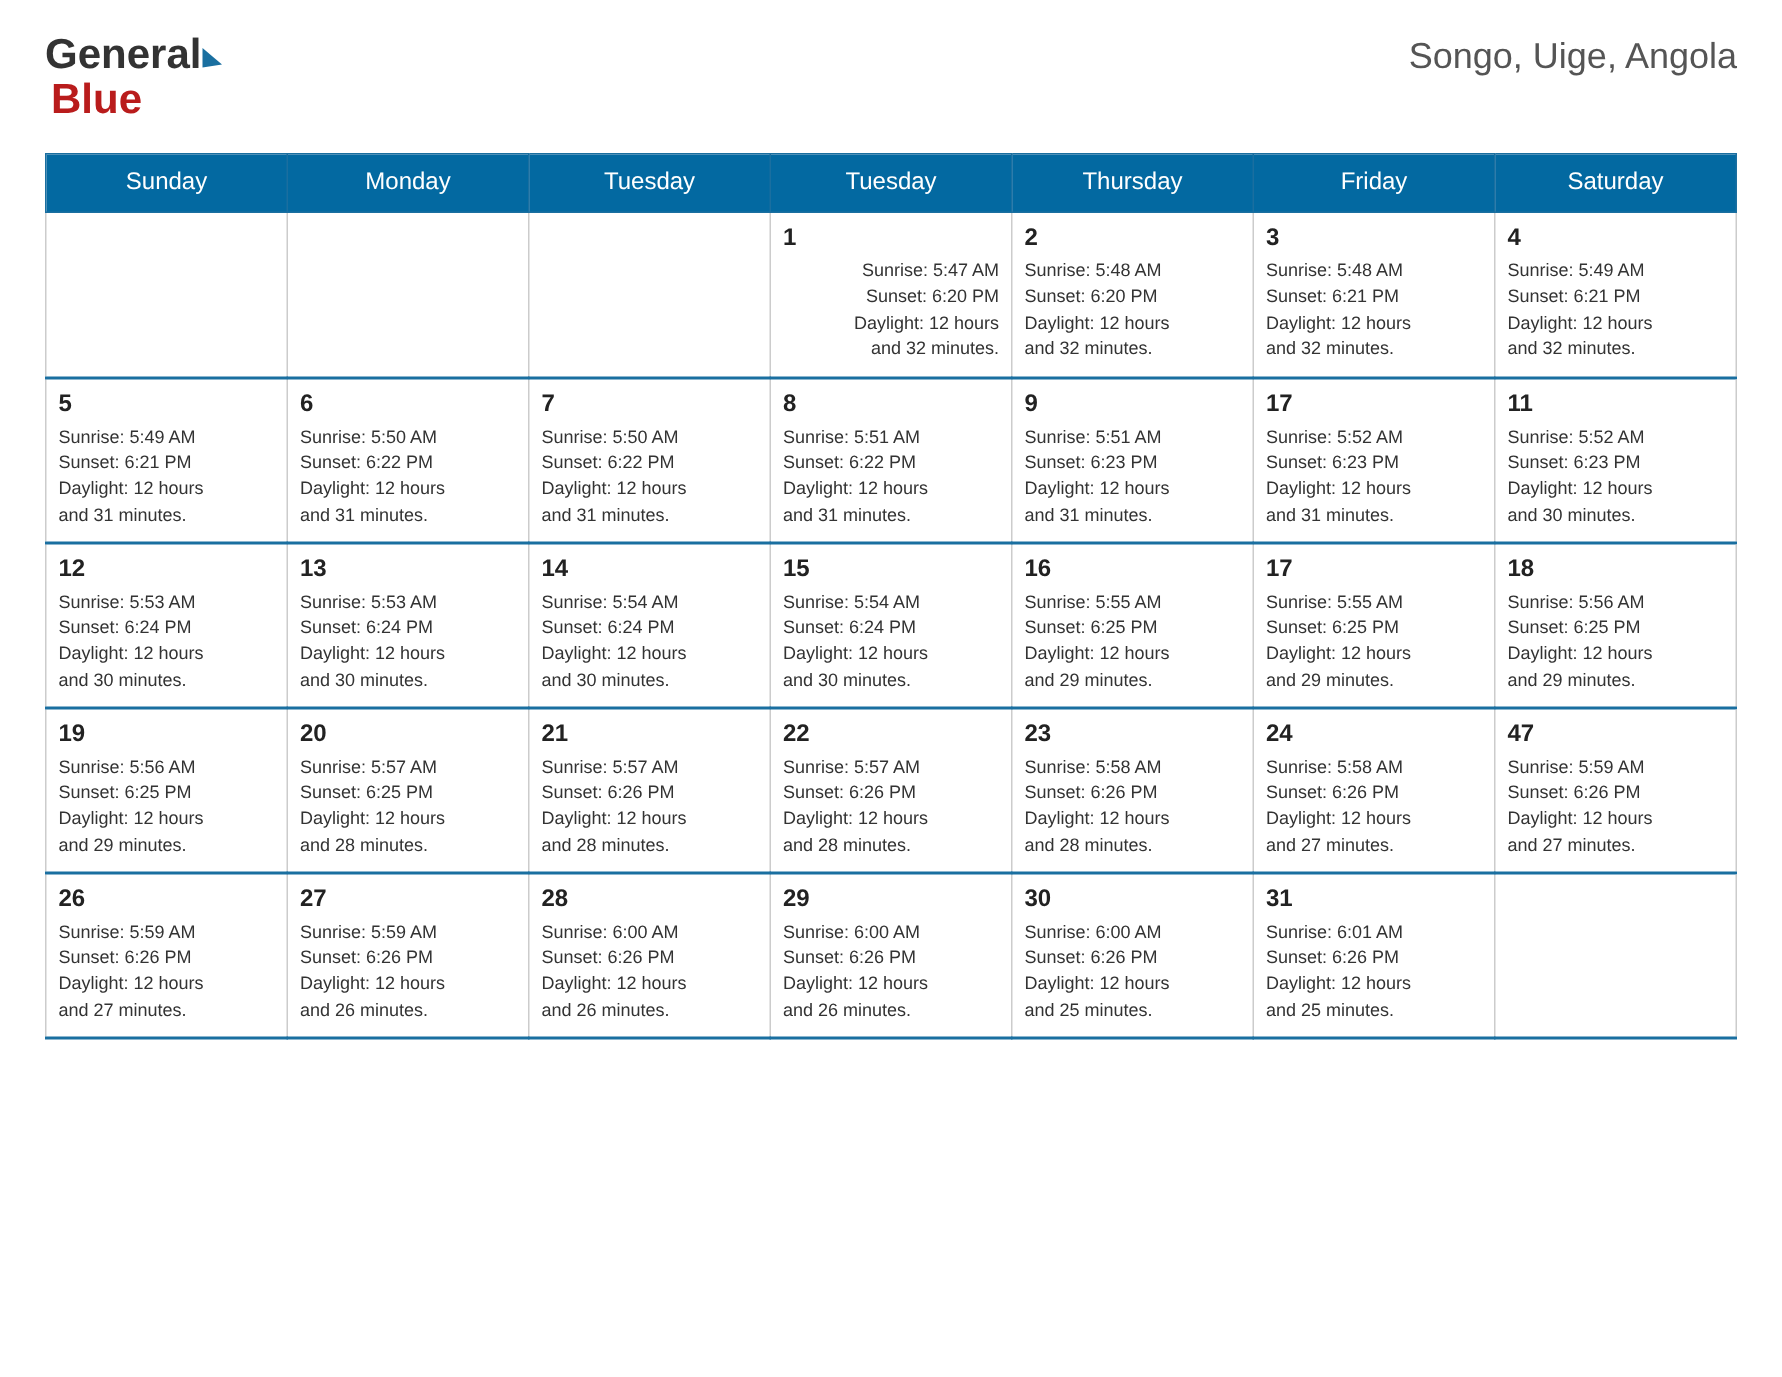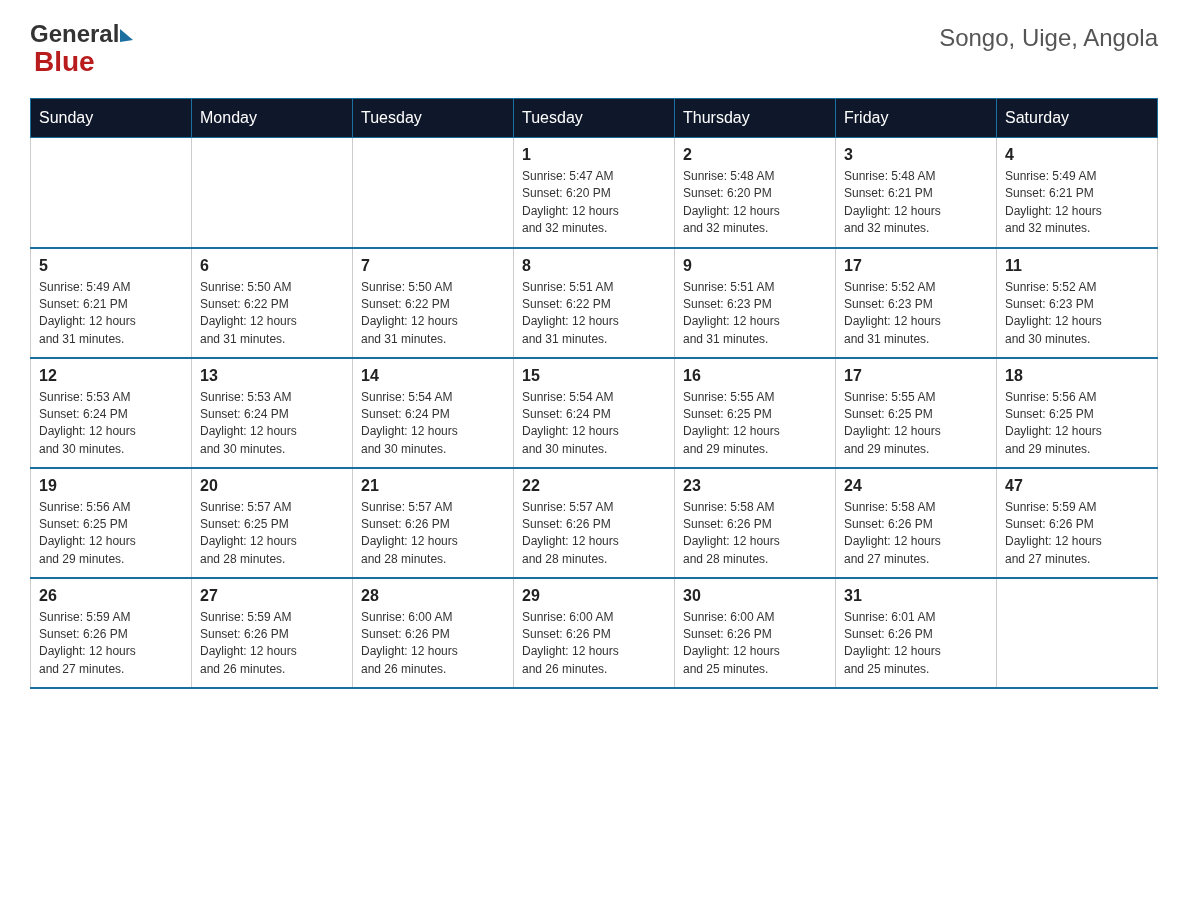--- a/index.html
+++ b/index.html
@@ -10,21 +10,21 @@
       min-height: 918px;
       padding: 20px 30px;
     }
     .header {
       display: flex;
       justify-content: space-between;
       align-items: flex-start;
       margin-bottom: 20px;
     }
     .logo-text-general {
-      font-size: 24px;
+      font-size: 28px;
       font-weight: bold;
       color: #333;
     }
     .logo-blue {
       font-size: 28px;
       font-weight: bold;
       color: #b91c1c;
       margin-left: 2px;
     }
     .logo-wrapper {
@@ -48,26 +48,26 @@
       font-size: 24px;
       color: #555;
       margin-top: 4px;
     }
     table {
       width: 100%;
       border-collapse: collapse;
       table-layout: fixed;
     }
     thead tr th {
-      background-color: #0f172a;
+      background-color: #0369a1;
       color: #fff;
       padding: 10px 8px;
       font-size: 16px;
       font-weight: normal;
-      text-align: left;
+      text-align: center;
       border: 1px solid #1a6fa0;
     }
     tbody tr td {
       vertical-align: top;
       padding: 8px 8px;
       font-size: 12.5px;
       color: #333;
       border: 1px solid #ccc;
       height: 110px;
       width: 14.28%;
@@ -132,21 +132,21 @@
         <th>Saturday</th>
       </tr>
   </thead>
   <tbody id="calendar-body">
   <tr>
         <td class="empty"></td>
         <td class="empty"></td>
         <td class="empty"></td>
         <td>
           <span class="day-num">1</span>
-          <div class="day-info" style="white-space: pre-line;">Sunrise: 5:47 AM
+          <div class="day-info" style="white-space: pre-line; text-align: right;">Sunrise: 5:47 AM
 Sunset: 6:20 PM
 Daylight: 12 hours
 and 32 minutes.</div>
         </td>
         <td>
           <span class="day-num">2</span>
           <div class="day-info" style="white-space: pre-line;">Sunrise: 5:48 AM
 Sunset: 6:20 PM
 Daylight: 12 hours
 and 32 minutes.</div>

